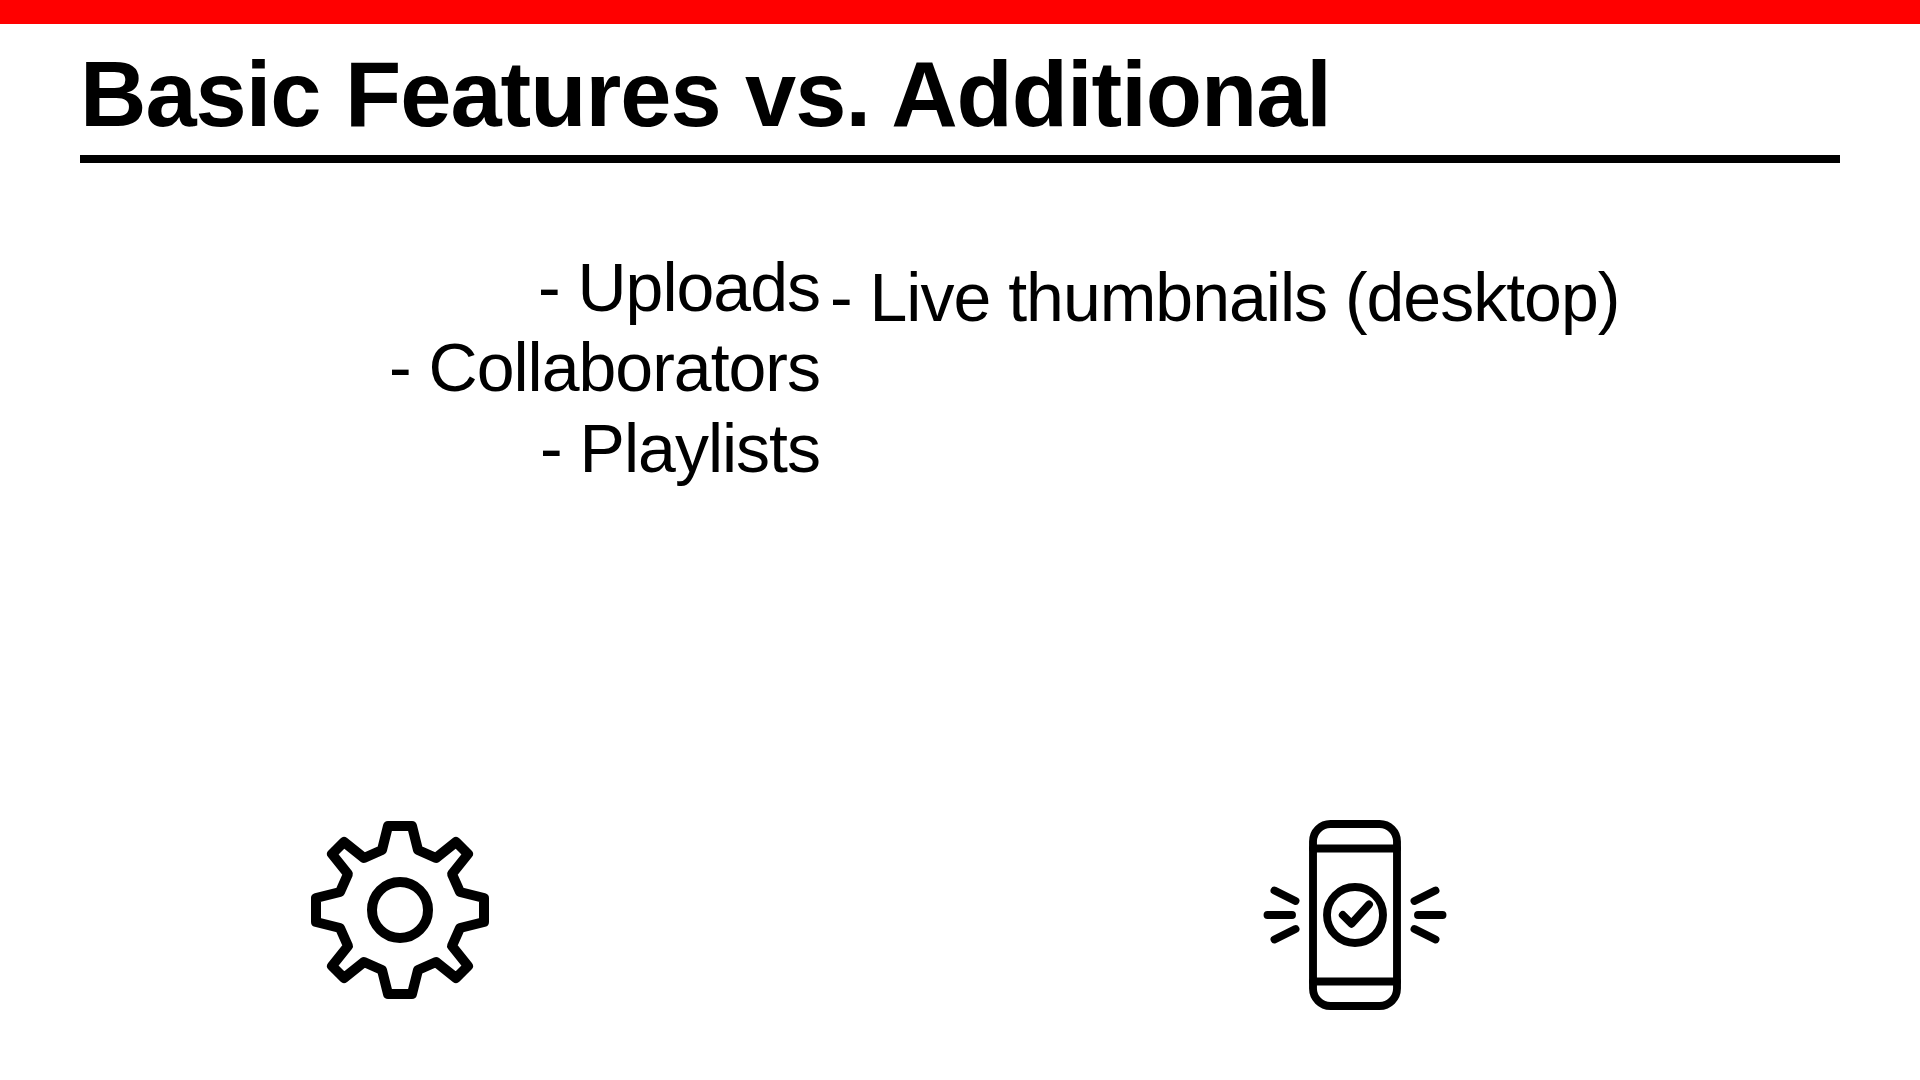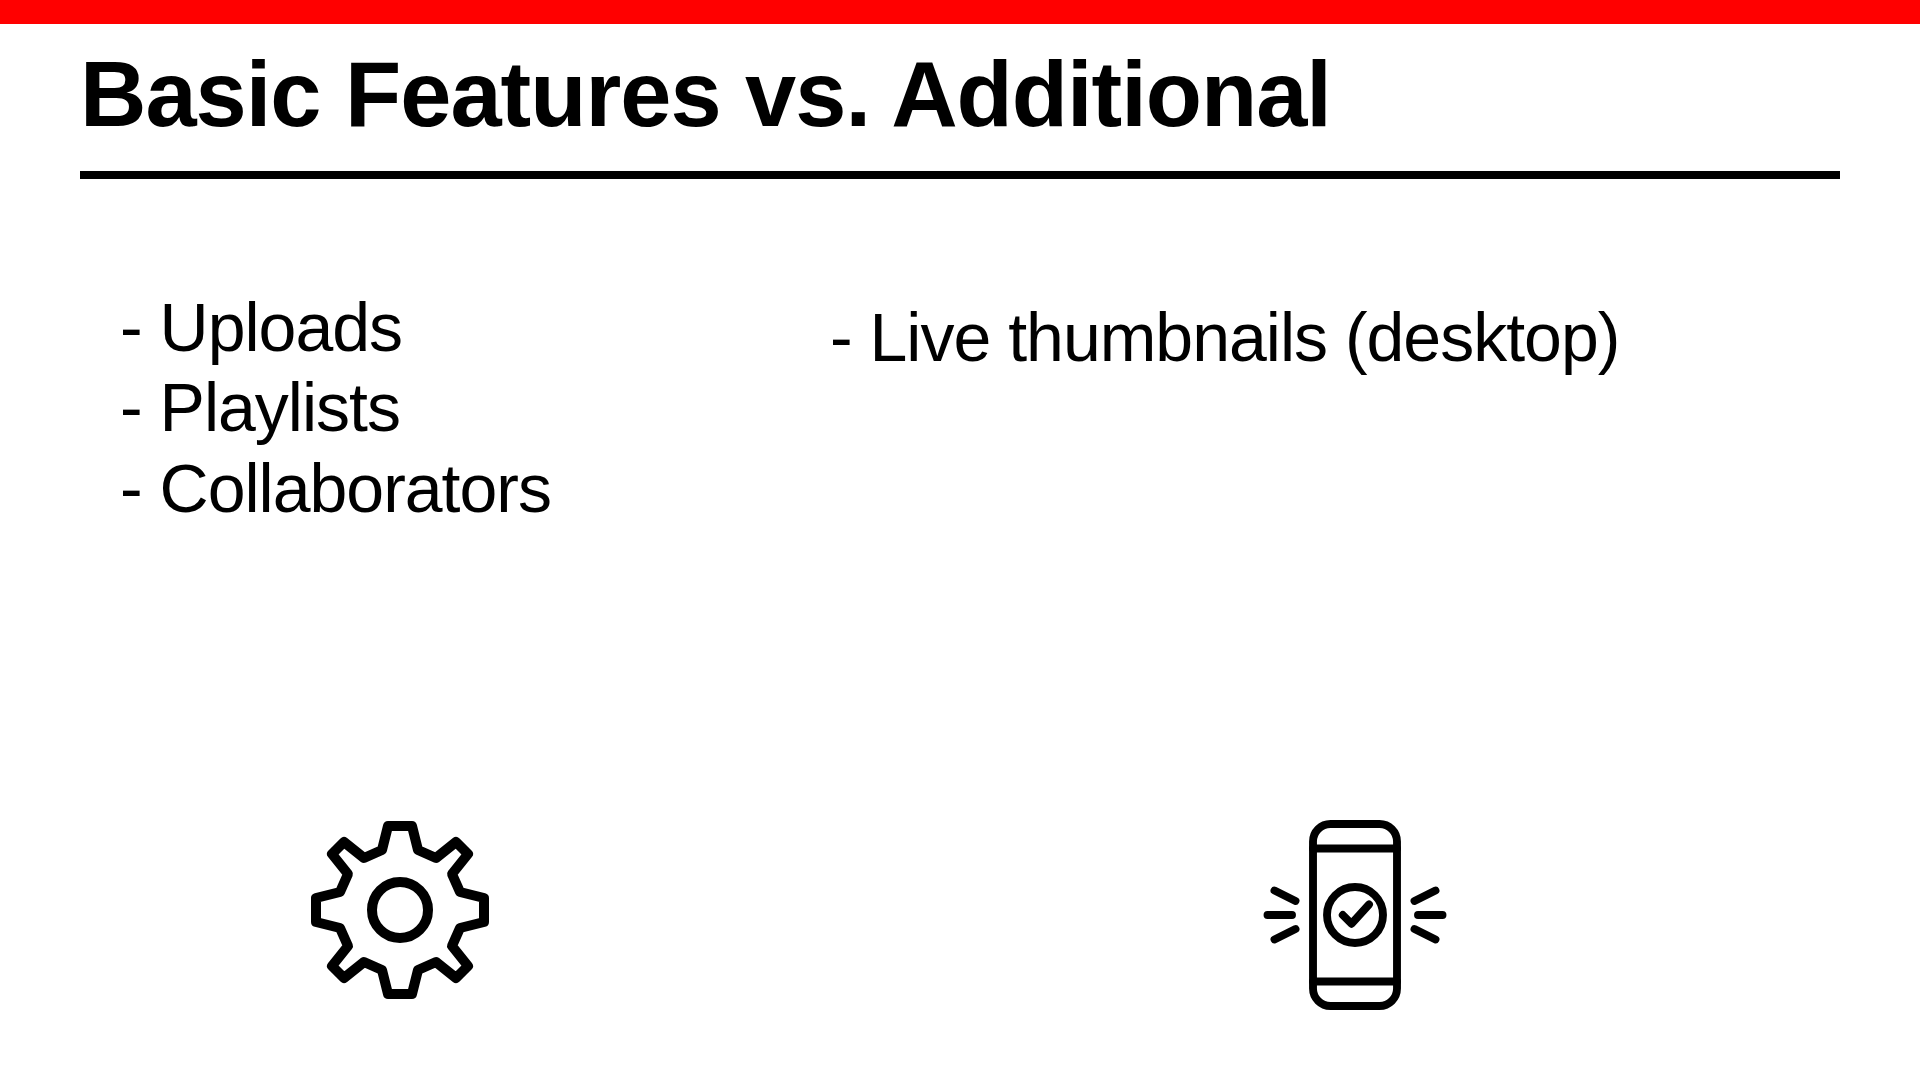--- a/index.html
+++ b/index.html
@@ -13,31 +13,32 @@
     overflow: hidden;
   }
   .top-bar {
     width: 100%;
     height: 24px;
     background: #ff0000;
   }
   .title-wrap {
     margin: 20px 80px 0 80px;
     border-bottom: 8px solid #000000;
-    padding-bottom: 26px;
+    padding-bottom: 10px;
   }
   .title {
     font-size: 92px;
     font-weight: 800;
     letter-spacing: -1px;
     line-height: 1.1;
   }
   .columns {
     display: flex;
-    margin-top: 108px;
+    margin-top: 84px;
+    text-align: right;
   }
   .col-left {
     margin-left: 120px;
     width: 700px;
   }
   .col-right {
     margin-left: 10px;
   }
   .list {
     font-size: 68px;
@@ -68,22 +69,22 @@
 <div class="top-bar" style="background: rgb(255, 0, 0);"></div>
 
 <div class="title-wrap">
   <div class="title">Basic Features vs. Additional</div>
 </div>
 
 <div class="columns">
   <div class="col-left">
     <div class="list">
       <div class="list-item">- Uploads</div>
+      <div class="list-item">- Collaborators</div>
       <div class="list-item">- Playlists</div>
-      <div class="list-item">- Collaborators</div>
     </div>
   </div>
   <div class="col-right">
     <div class="list">
       <div class="list-item">- Live thumbnails (desktop)</div>
     </div>
   </div>
 </div>
 
 <div class="gear-icon">

